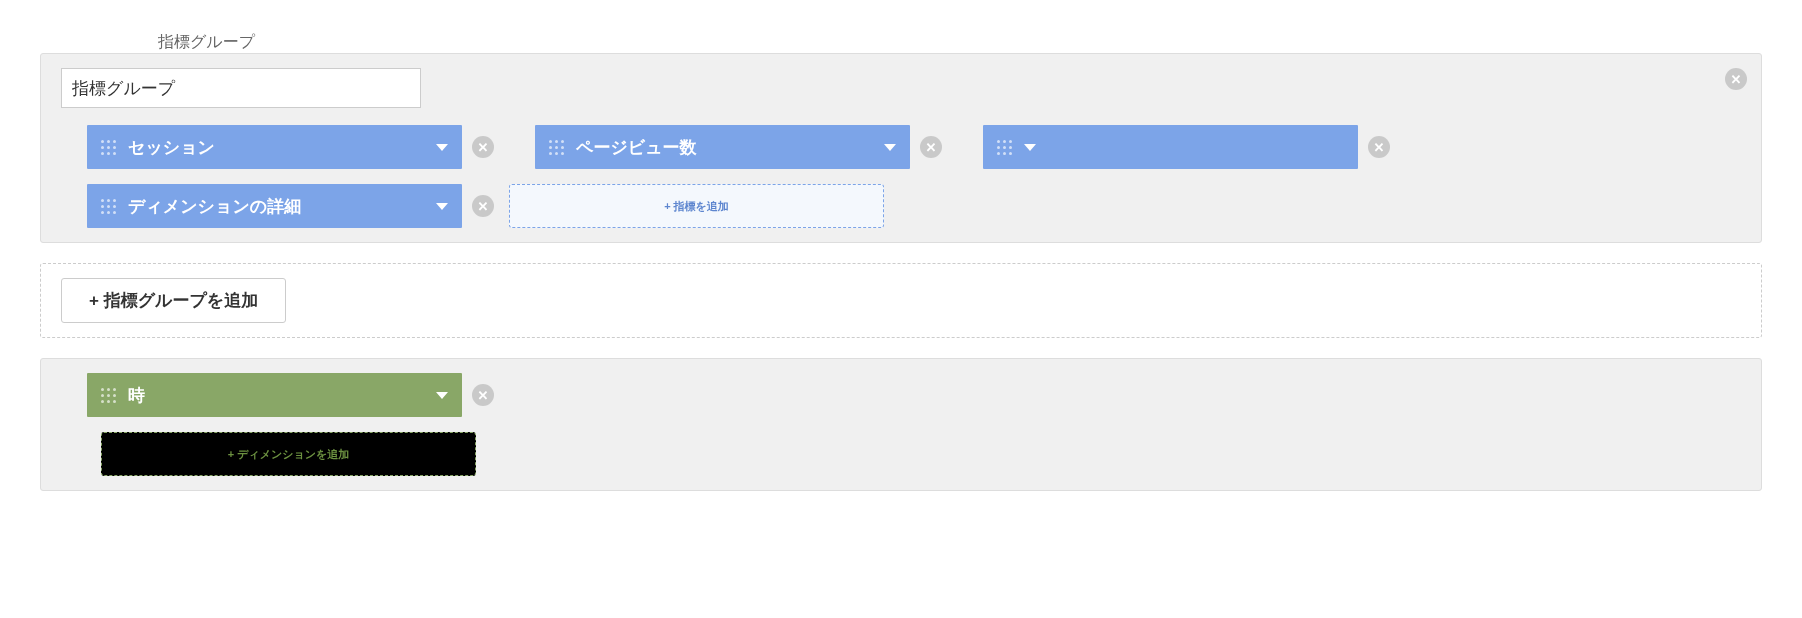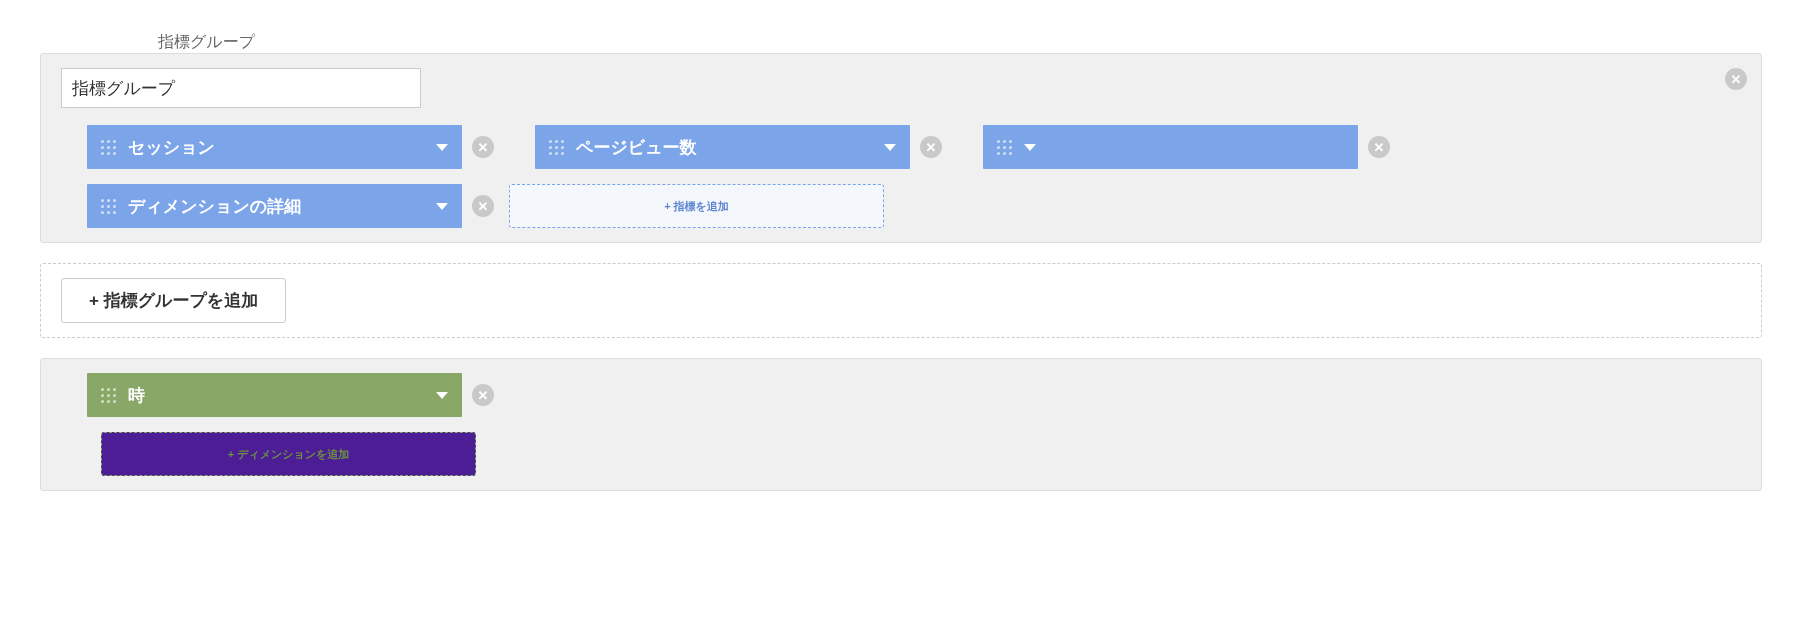--- a/index.html
+++ b/index.html
@@ -142,21 +142,21 @@
       font-weight: bold;
       cursor: pointer;
     }
     .add-chip-blue {
       border: 1px dashed #7ca4e8;
       background: #f4f8fd;
       color: #5e86cf;
     }
     .add-chip-green {
       border: 1px dashed #89a767;
-      background: #4c1d95;
+      background: #000000;
       color: #6c9140;
     }
     .btn-gray {
       background: #ffffff;
       border: 1px solid #ccc;
       border-radius: 3px;
       padding: 10px 27px;
       font-size: 17px;
       color: #333;
       cursor: pointer;

